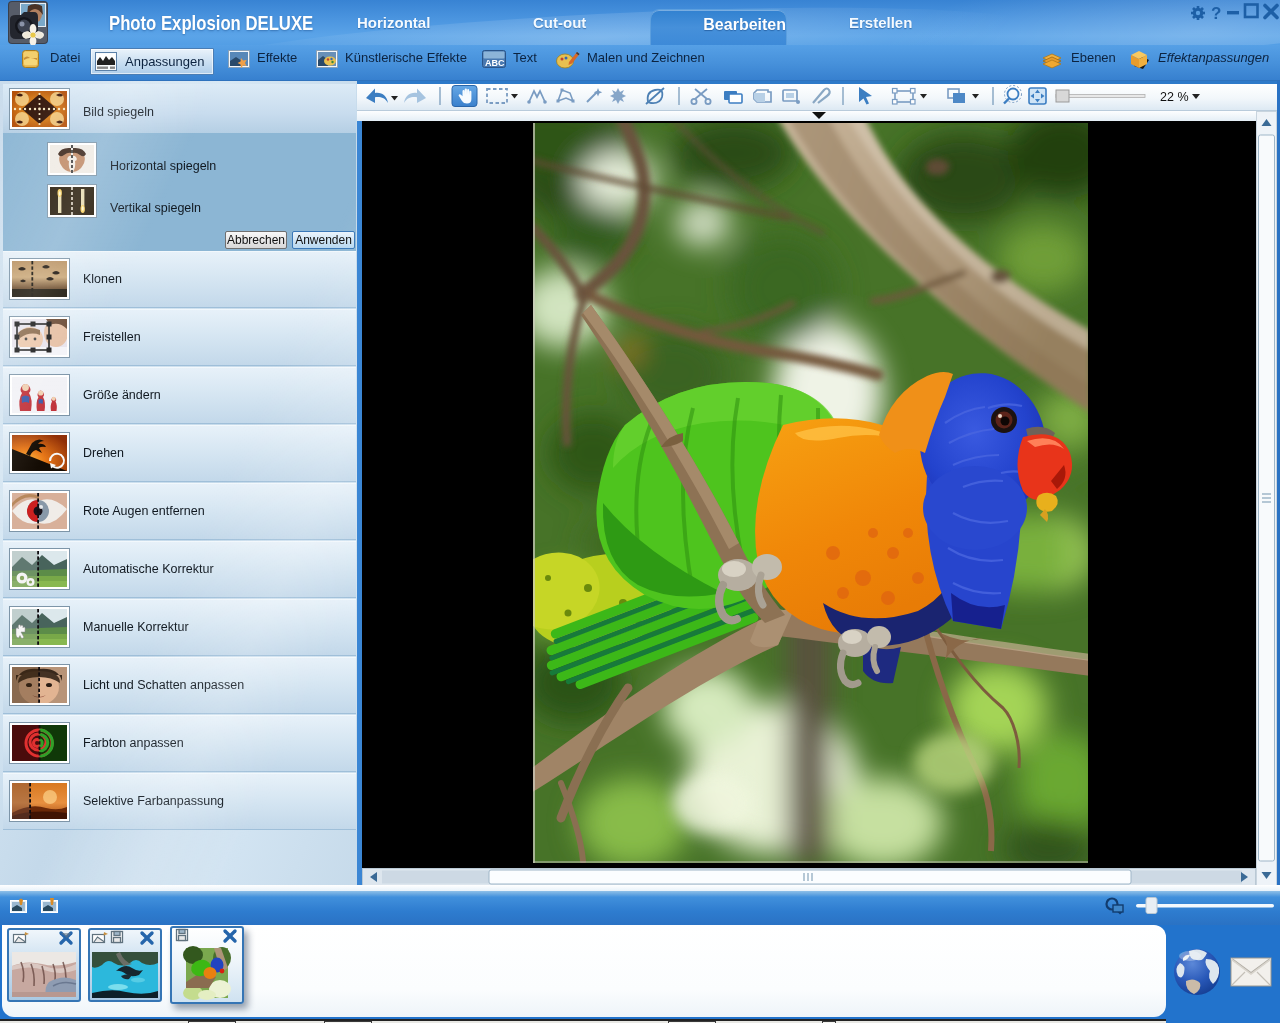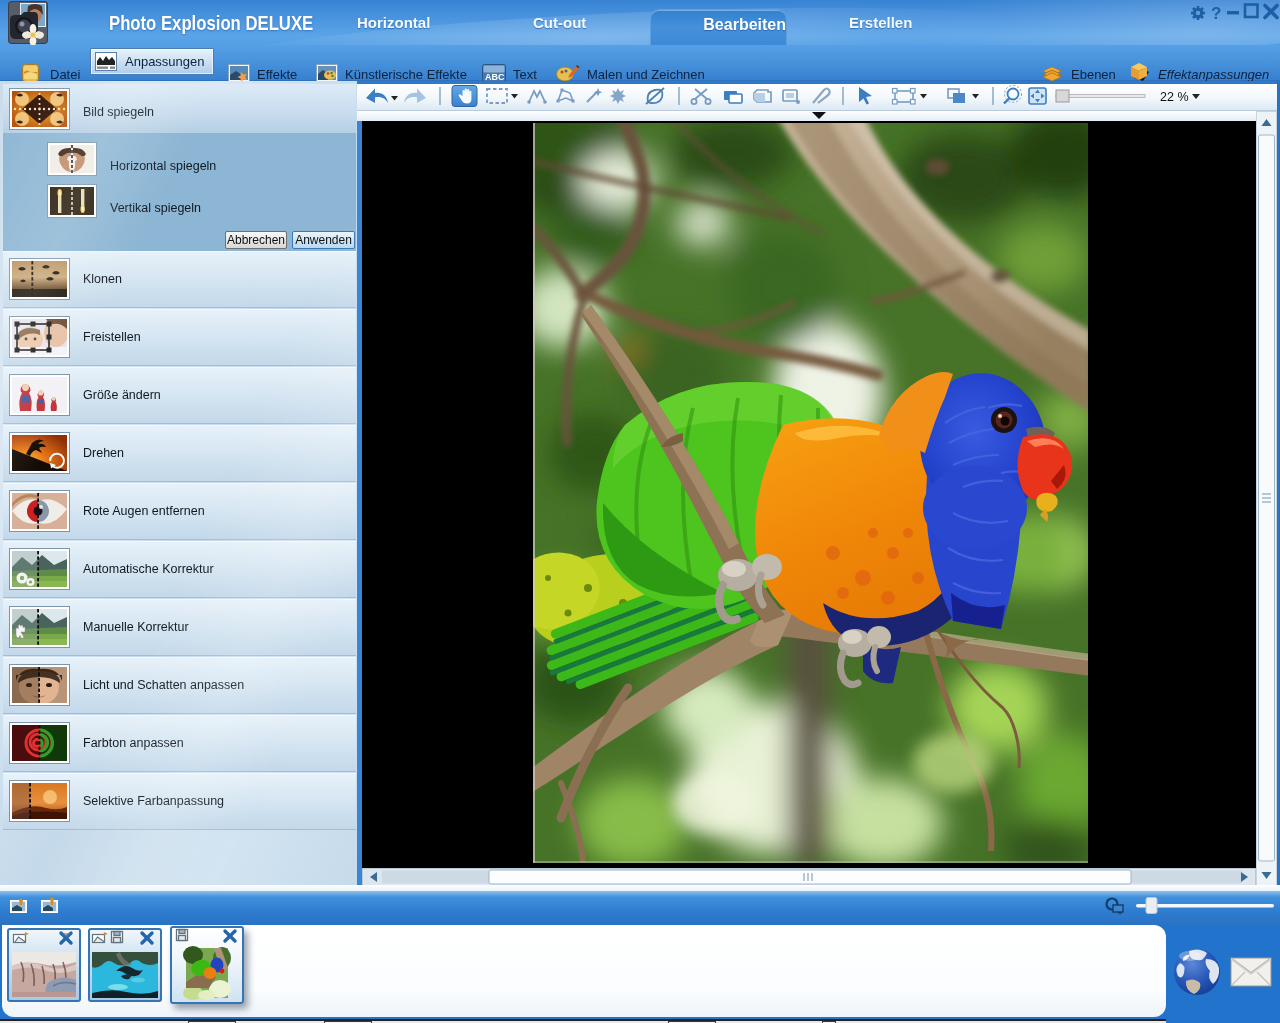--- a/index.html
+++ b/index.html
@@ -23,21 +23,21 @@
   border:1px solid #5c9fde; border-bottom:none; border-radius:9px 9px 0 0;
   color:#ffffff; font-weight:bold; font-size:16px; text-align:right; line-height:30px;
   text-shadow:0 1px 1px rgba(20,70,130,0.55); box-shadow:inset 0 1px 0 rgba(255,255,255,0.35); }
 #logo { position:absolute; left:8px; top:1px; }
 #winctls { position:absolute; left:1190px; top:2px; }
 
 
 #row2 { position:absolute; left:0; top:45px; width:1280px; height:36px;
   background:linear-gradient(180deg,#56a0e6 0%,#4690da 55%,#3780cf 100%);
   border-bottom:1px solid #2e72bd; }
-.r2btn { position:absolute; top:11px; height:26px; display:flex; align-items:flex-end; gap:7px;
+.r2btn { position:absolute; top:5px; height:26px; display:flex; align-items:flex-start; gap:7px;
   color:#0c2340; font-size:13px; }
 .r2btn .lbl { white-space:nowrap; }
 #btn-anp { position:absolute; left:90px; top:3px; width:124px; height:27px; border:1px solid #4a7db4;
   border-radius:1px; background:linear-gradient(180deg,#eaf3fb 0%,#cfe2f3 45%,#aecdea 100%);
   box-shadow:inset 0 0 0 1px rgba(255,255,255,0.6); display:flex; align-items:center; gap:8px; padding-left:4px;
   color:#0c2340; font-size:13px; }
 
 
 #sidebar { position:absolute; left:0; top:81px; width:357px; height:810px; overflow:hidden;
   background:linear-gradient(115deg,#cadcEC 0%,#d8e8f4 30%,#c4d9ea 55%,#d2e4f2 80%,#c6daEA 100%); }

